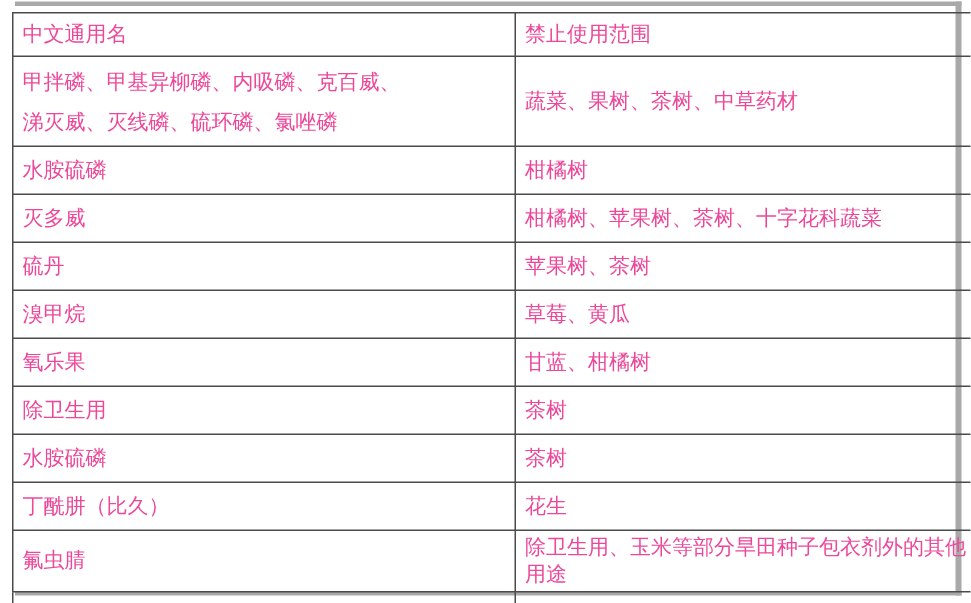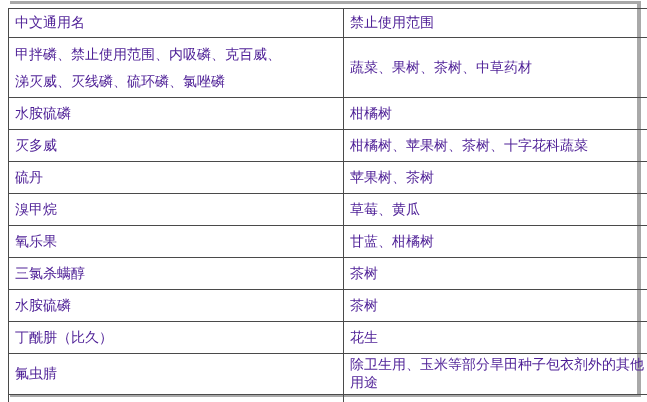--- a/index.html
+++ b/index.html
@@ -15,21 +15,21 @@
 
   table.ban-table{
     position:absolute;left:8px;top:8px;width:630px;
     border-collapse:collapse;table-layout:fixed;
   }
   .ban-table th,.ban-table td{
     border:1px solid #4a4a4a;
     padding:2px 6px;
     font-weight:normal;
     font-size:14px;
-    color:#4c1d95;
+    color:#ec4899;
     vertical-align:middle;
     text-align:left;
     overflow:hidden;
   }
   .c1{width:322px;}
   .c2{width:306px;}
   .center{text-align:center;}
   .bold{font-weight:bold;}
   .rh{height:24px;}
   .r0{height:55px;}
@@ -46,21 +46,21 @@
 
 <table class="ban-table">
   <tbody>
       <tr>
     <th class="c1 rh">中文通用名</th>
     <th class="c2 rh center">禁止使用范围</th>
   </tr>
 
   <tr>
     <td class="c1 r0">
-      <span class="line">甲拌磷、禁止使用范围、内吸磷、克百威、</span>
+      <span class="line">甲拌磷、甲基异柳磷、内吸磷、克百威、</span>
       <span class="line">涕灭威、灭线磷、硫环磷、氯唑磷</span>
     </td>
     <td class="c2 r0 center">蔬菜、果树、茶树、中草药材</td>
   </tr>
 
   <tr>
     <td class="c1 rn">水胺硫磷</td>
     <td class="c2 rn">柑橘树</td>
   </tr>
 
@@ -78,21 +78,21 @@
     <td class="c1 rn">溴甲烷</td>
     <td class="c2 rn">草莓、黄瓜</td>
   </tr>
 
   <tr>
     <td class="c1 rn">氧乐果</td>
     <td class="c2 rn">甘蓝、柑橘树</td>
   </tr>
 
   <tr>
-    <td class="c1 rn">三氯杀螨醇</td>
+    <td class="c1 rn">除卫生用</td>
     <td class="c2 rn">茶树</td>
   </tr>
 
   <tr>
     <td class="c1 rn">水胺硫磷</td>
     <td class="c2 rn">茶树</td>
   </tr>
 
   <tr>
     <td class="c1 rn">丁酰肼（比久）</td>

